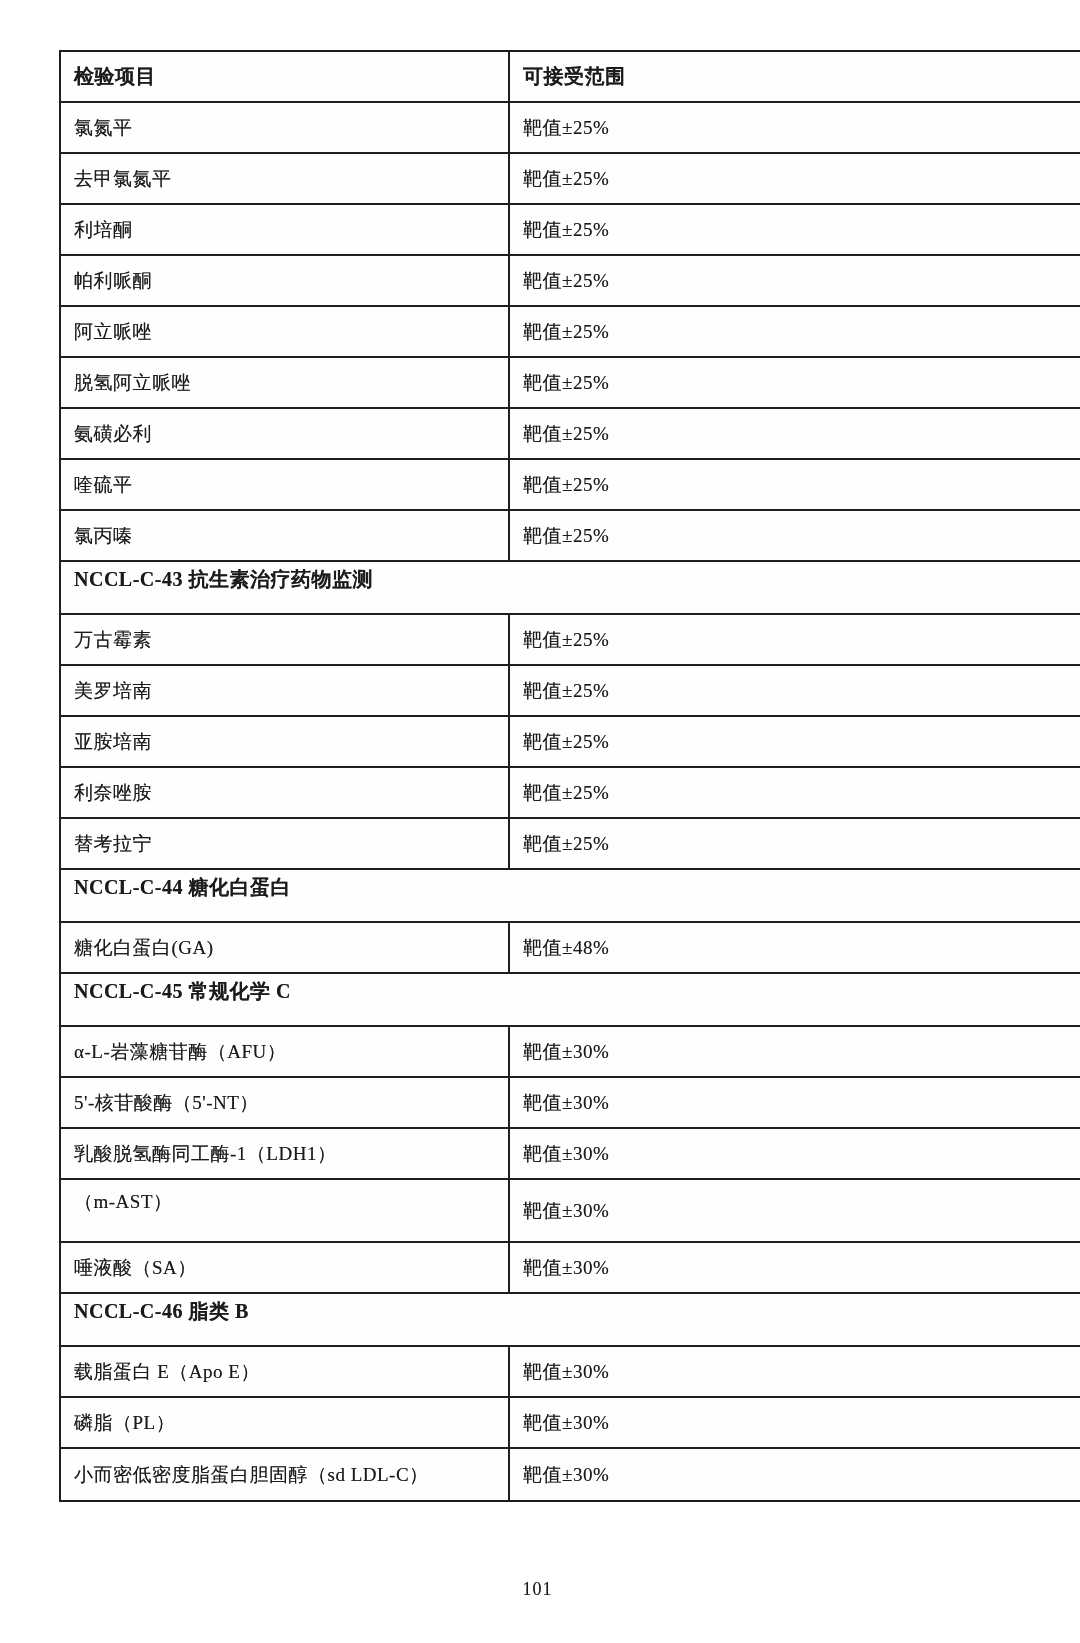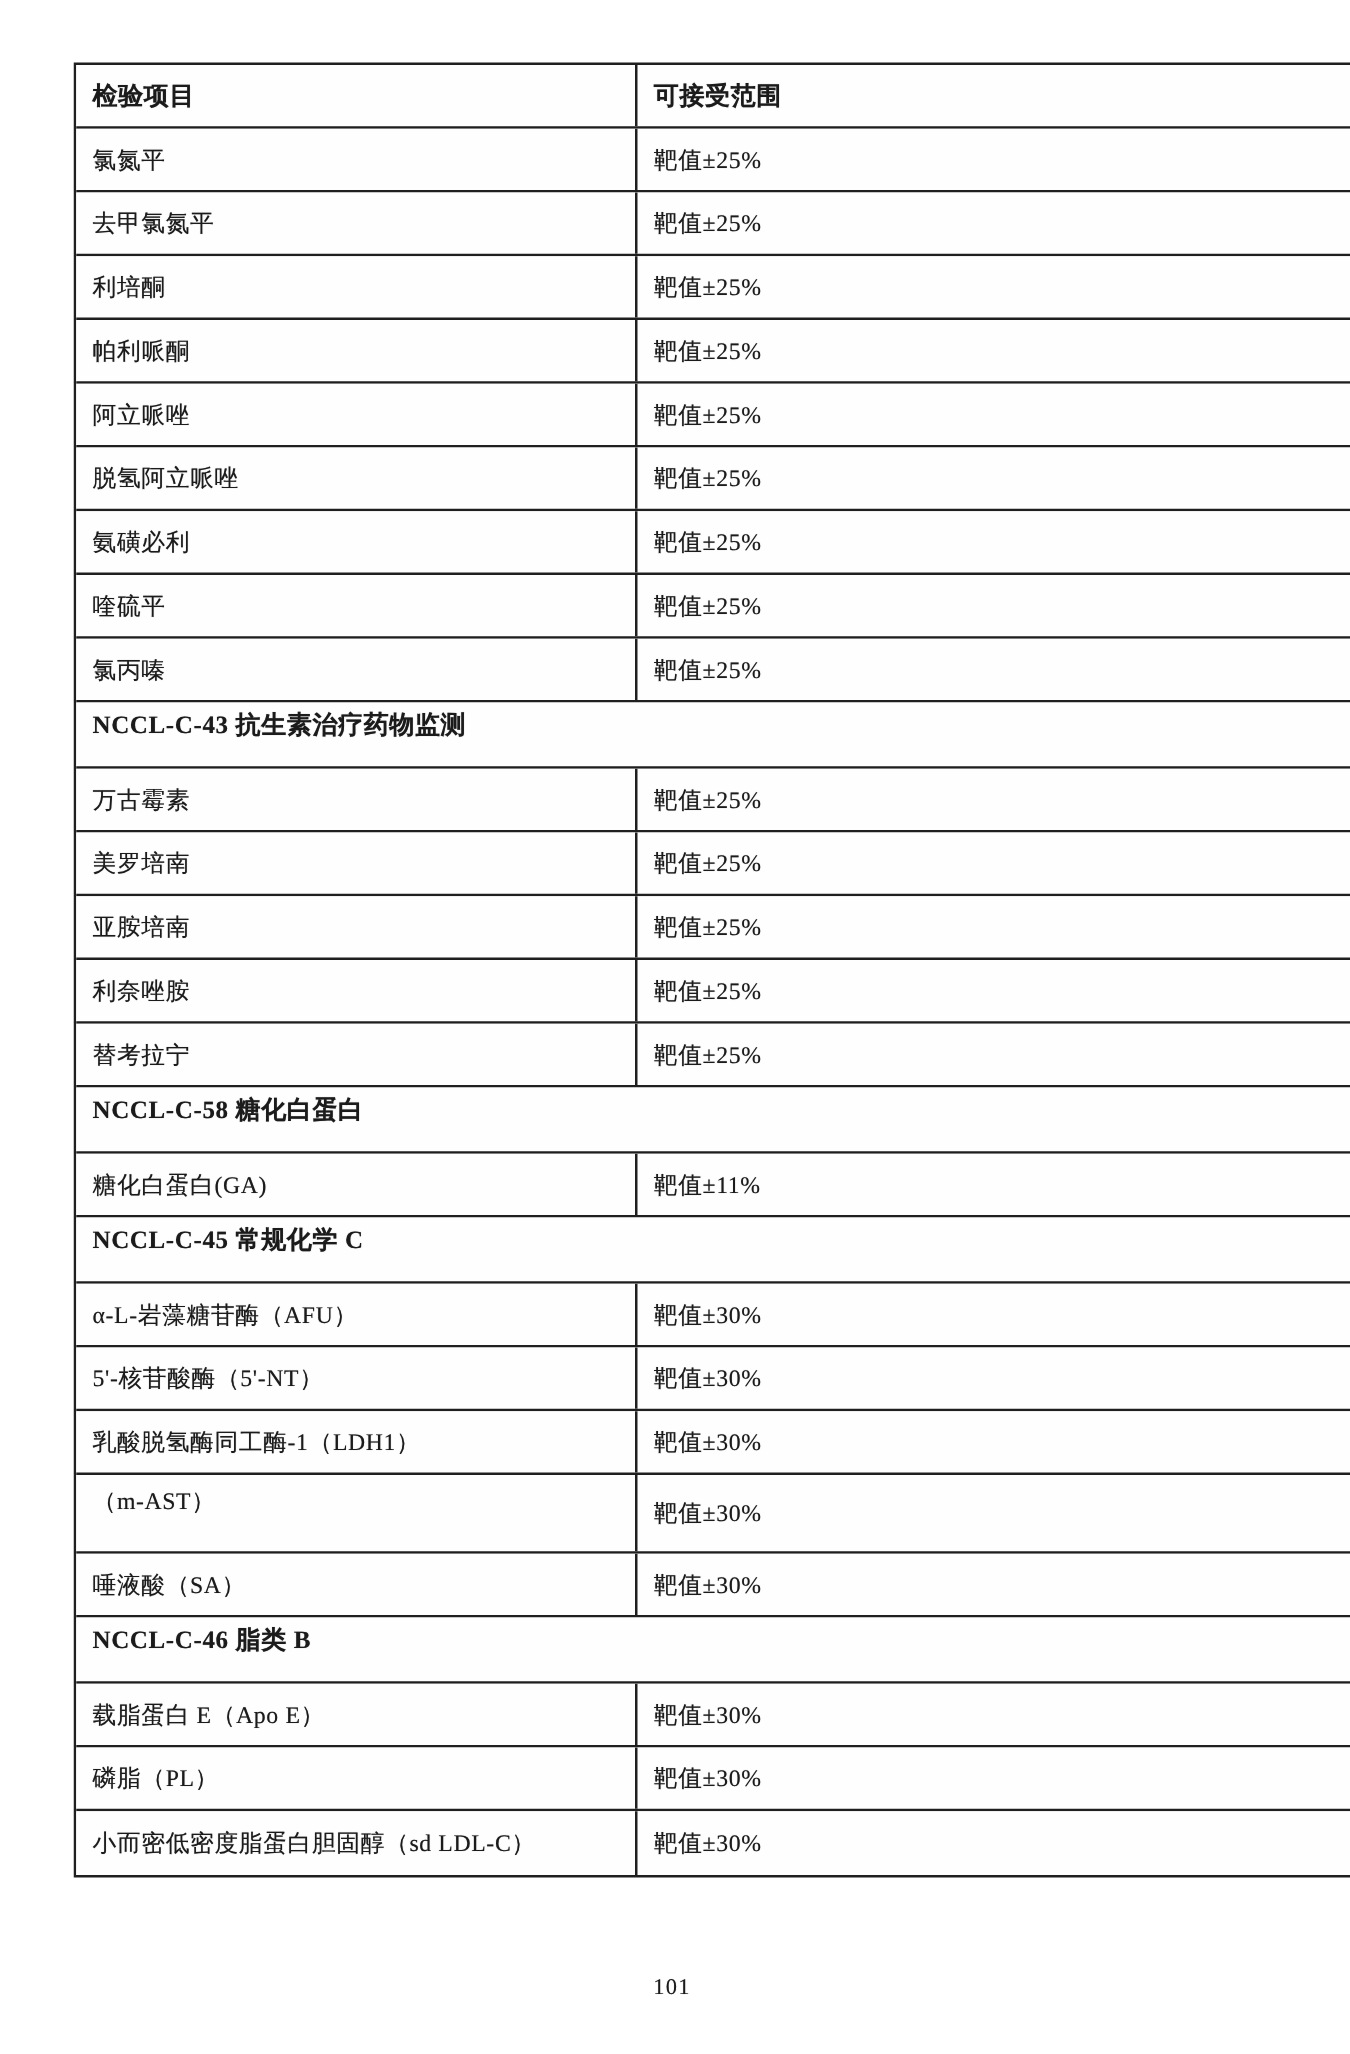--- a/index.html
+++ b/index.html
@@ -230,28 +230,28 @@
         </div>
         <div class="t-row">
           <div class="c1">
             <span>替考拉宁</span>
           </div>
           <div class="c2">
             <span>靶值±25%</span>
           </div>
         </div>
         <div class="t-row section">
-          <div class="sec-label">NCCL-C-58 糖化白蛋白</div>
+          <div class="sec-label">NCCL-C-44 糖化白蛋白</div>
         </div>
         <div class="t-row">
           <div class="c1">
             <span>糖化白蛋白(GA)</span>
           </div>
           <div class="c2">
-            <span>靶值±11%</span>
+            <span>靶值±48%</span>
           </div>
         </div>
         <div class="t-row section">
           <div class="sec-label">NCCL-C-45 常规化学 C</div>
         </div>
         <div class="t-row">
           <div class="c1">
             <span>α-L-岩藻糖苷酶（AFU）</span>
           </div>
           <div class="c2">

